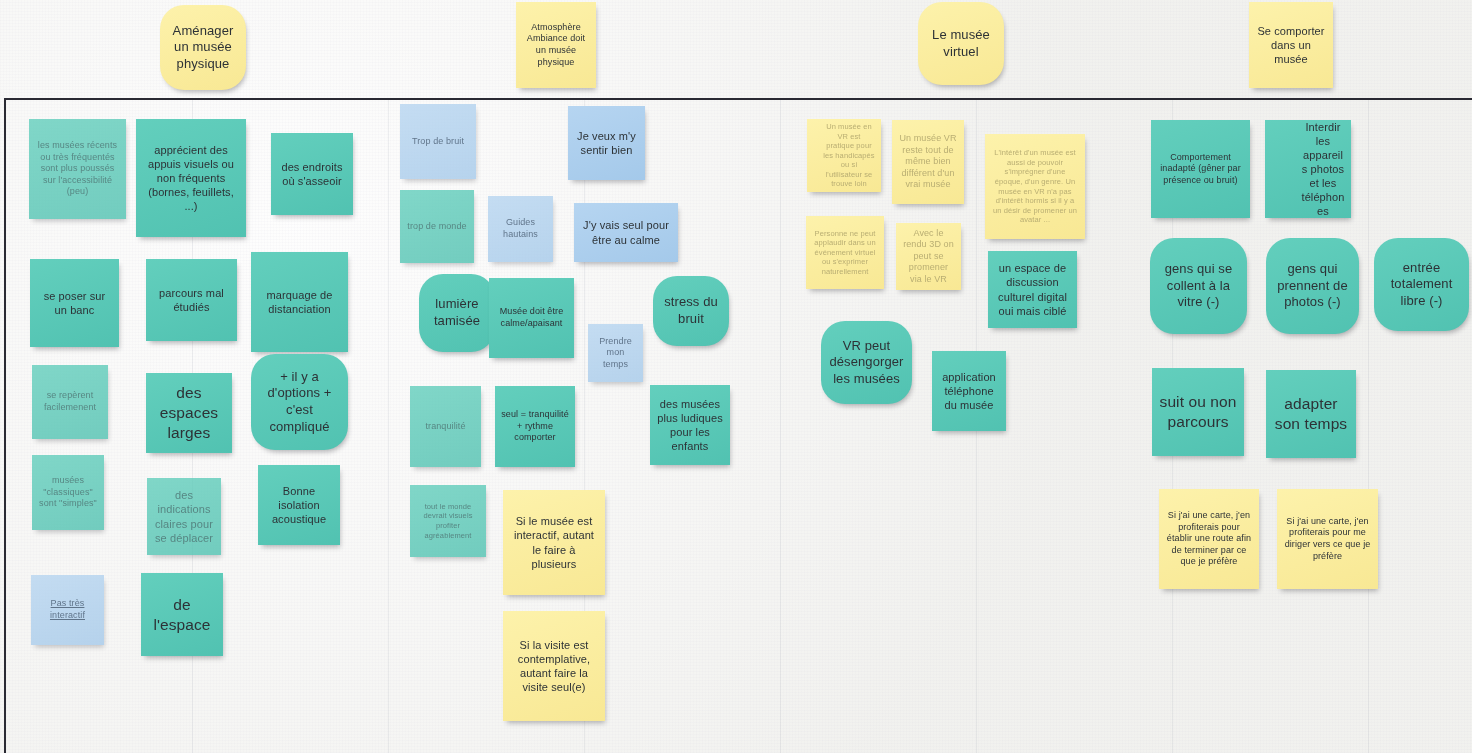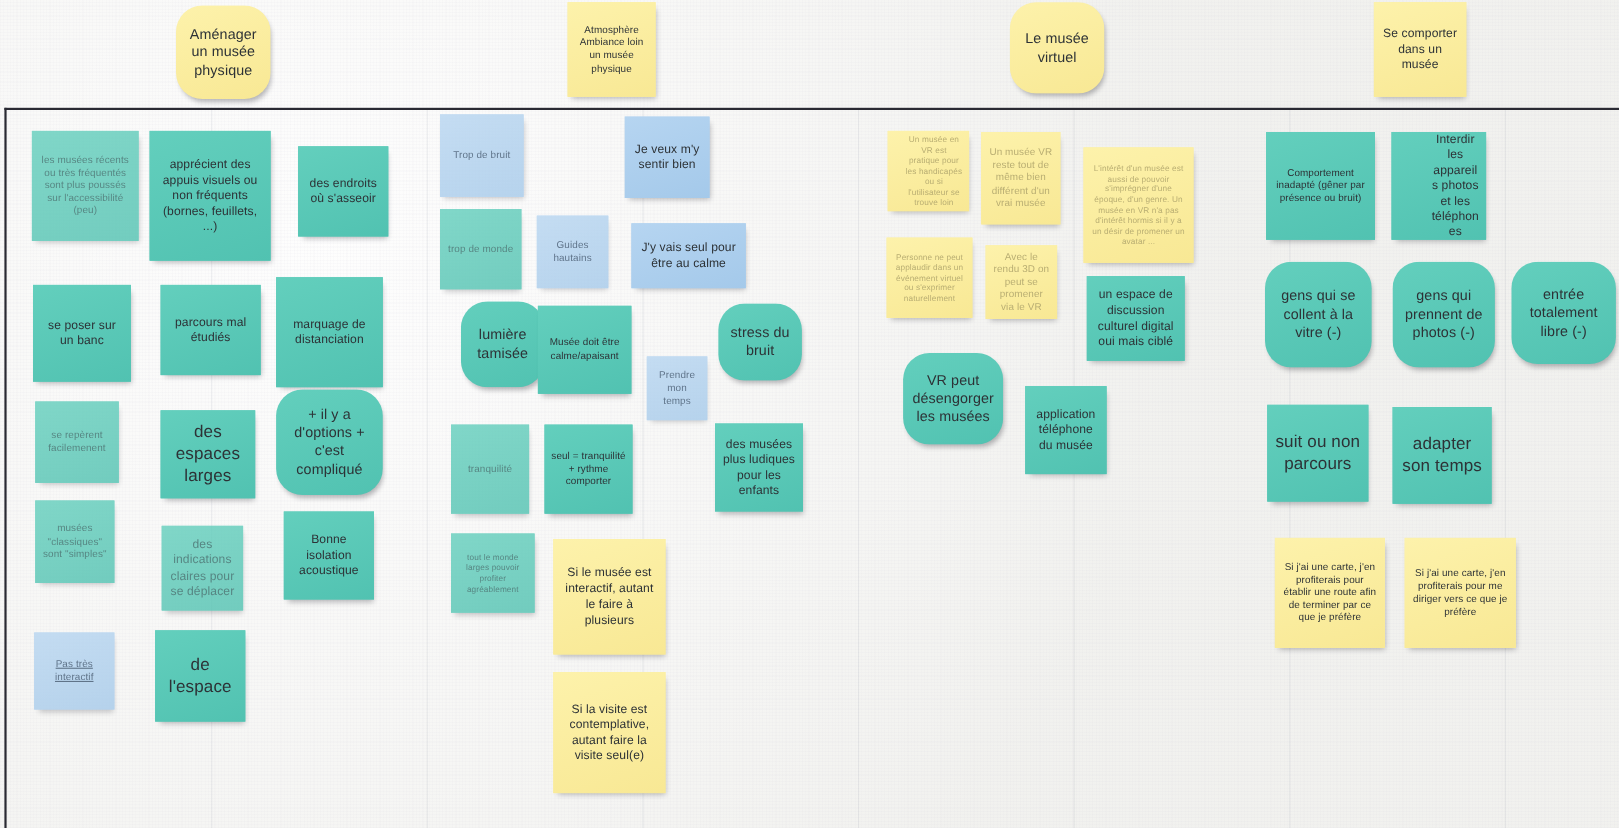--- a/index.html
+++ b/index.html
@@ -71,21 +71,21 @@
   <div class="guide" style="left:780px"></div>
   <div class="guide" style="left:976px"></div>
   <div class="guide" style="left:1172px"></div>
   <div class="guide" style="left:1368px"></div>
 
   <div class="note c-yellow t-l" style="left:160px;top:5px;width:86px;height:85px;">
     <span>Aménager un musée physique</span>
   </div>
 
   <div class="note c-yellow t-s" style="left:516px;top:2px;width:80px;height:86px;">
-    <span>Atmosphère Ambiance loin un musée physique</span>
+    <span>Atmosphère Ambiance doit un musée physique</span>
   </div>
 
   <div class="note c-yellow t-l" style="left:918px;top:2px;width:86px;height:83px;">
     <span>Le musée virtuel</span>
   </div>
 
   <div class="note c-yellow t-m" style="left:1249px;top:2px;width:84px;height:86px;">
     <span>Se comporter dans un musée</span>
   </div>
 
@@ -187,21 +187,21 @@
 
   <div class="note c-teal t-s" style="left:495px;top:386px;width:80px;height:81px;">
     <span>seul = tranquilité + rythme comporter</span>
     </div>
 
   <div class="note c-teal t-m" style="left:650px;top:385px;width:80px;height:80px;">
     <span>des musées plus ludiques pour les enfants</span>
     </div>
 
   <div class="note c-teal t-xs faded-teal" style="left:410px;top:485px;width:76px;height:72px;">
-    <span>tout le monde larges pouvoir profiter agréablement</span>
+    <span>tout le monde devrait visuels profiter agréablement</span>
     </div>
 
   <div class="note c-yellow t-m" style="left:503px;top:490px;width:102px;height:105px;">
     <span>Si le musée est interactif, autant le faire à plusieurs</span>
     </div>
 
   <div class="note c-yellow t-m" style="left:503px;top:611px;width:102px;height:110px;">
     <span>Si la visite est contemplative, autant faire la visite seul(e)</span>
     </div>
 

